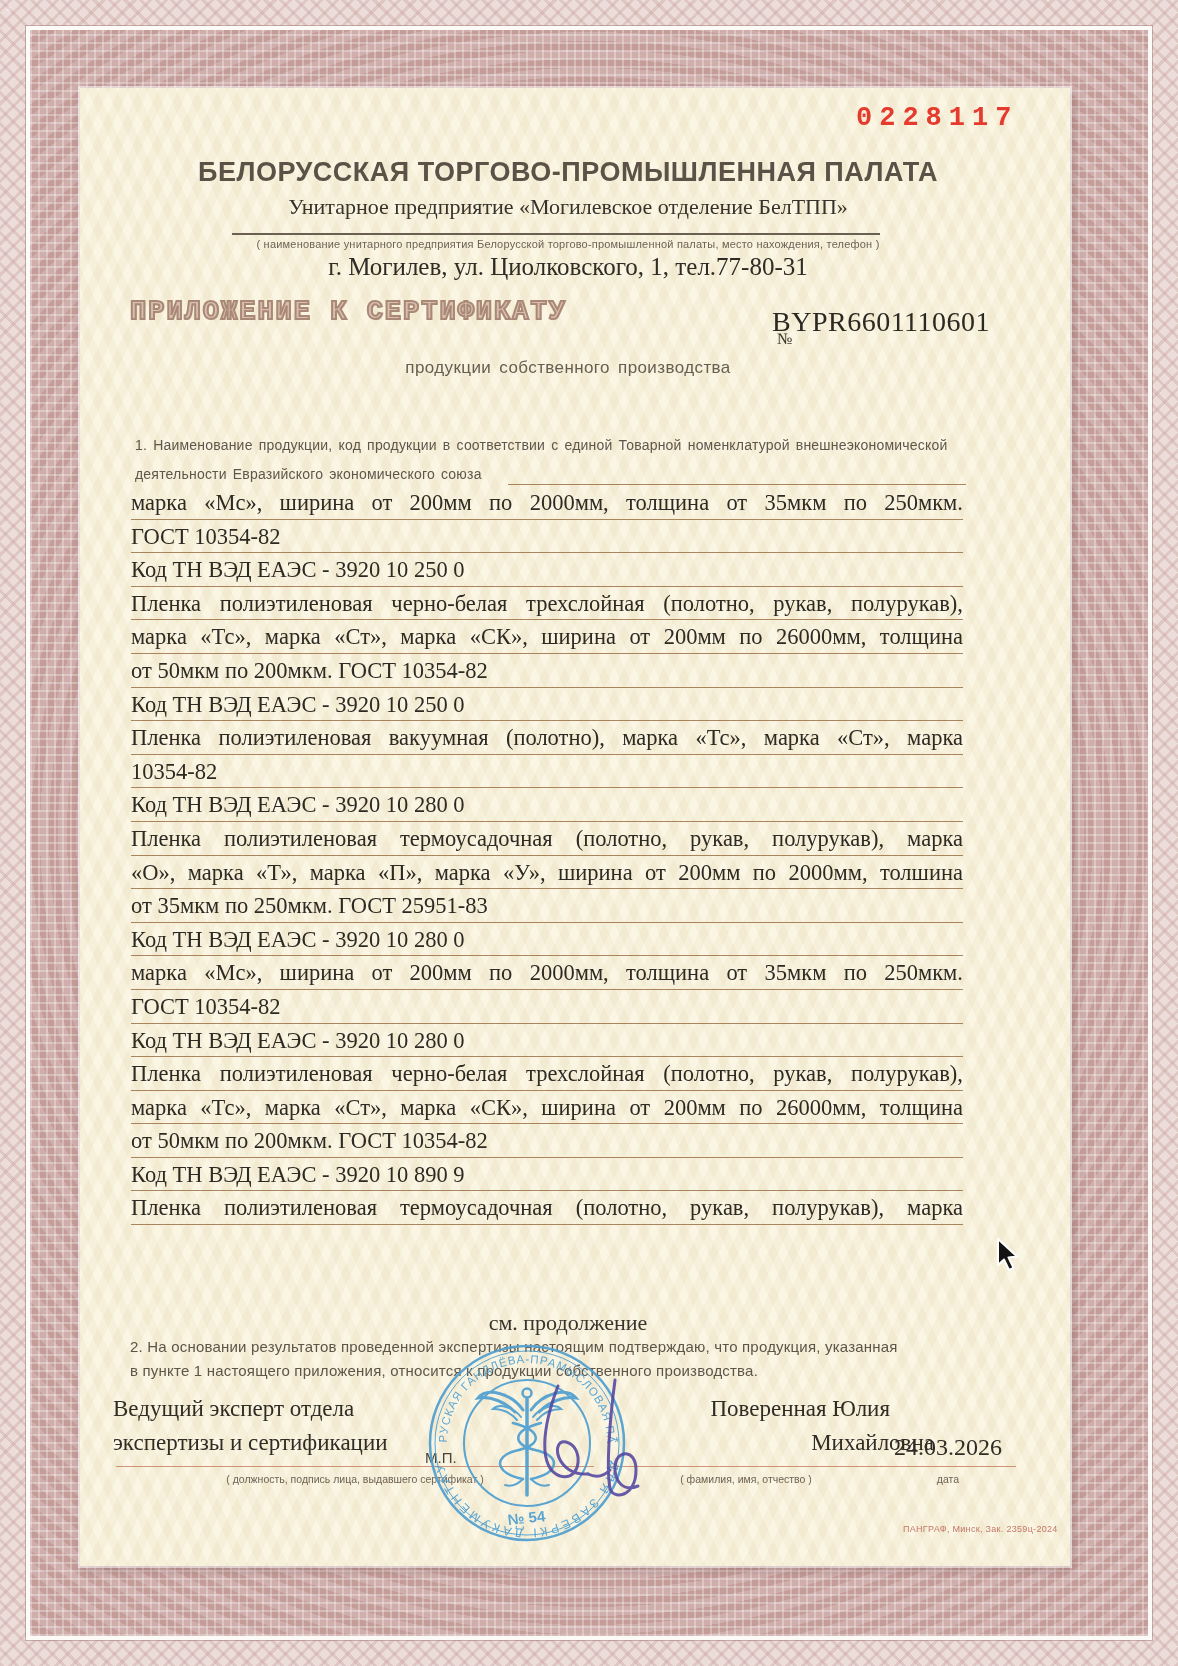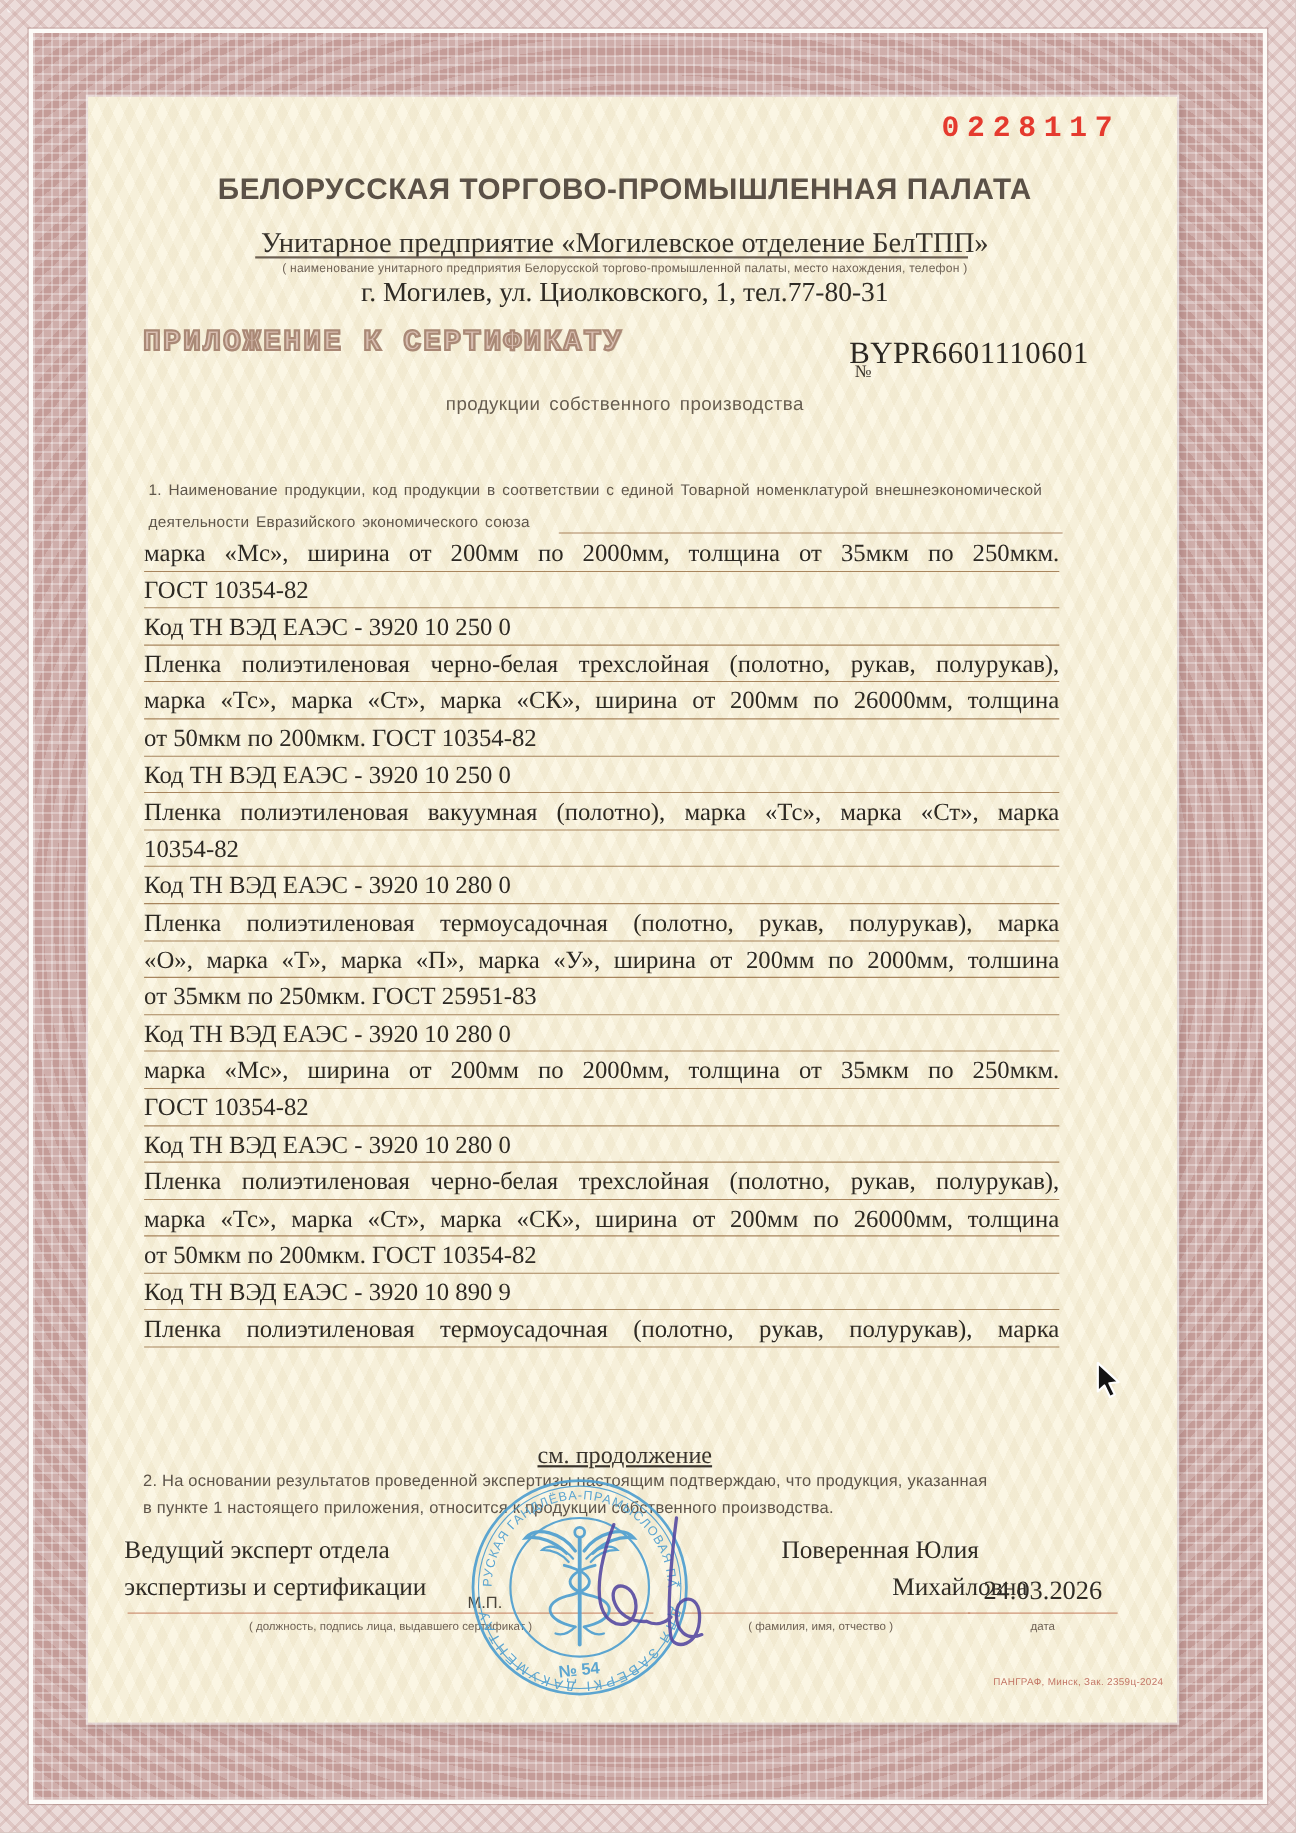--- a/index.html
+++ b/index.html
@@ -33,21 +33,21 @@
   .content{position:absolute; inset:0; z-index:5;}
   .abs{position:absolute;}
   .center-paper{left:78px; width:980px; text-align:center;}
   .serial{
     left:856px; top:103px; width:180px;
     font-family:"Liberation Mono", monospace; font-size:27px; letter-spacing:7px;
     color:#e53a2e; font-weight:bold;
   }
   .org1{top:157px; font-family:"Liberation Sans", sans-serif; font-weight:bold;
         font-size:27px; letter-spacing:.5px; color:#5b5147;}
-  .org2{top:206px; font-size:26px; color:#37322b;}
+  .org2{top:194px; font-size:22px; color:#37322b;}
   .rule1{left:232px; top:233px; width:648px; height:0; border-top:2px solid #6b5f52;}
   .org-caption{top:238px; font-family:"Liberation Sans", sans-serif; font-size:11px; color:#6f6255; letter-spacing:.2px;}
   .addr{top:253px; font-size:25px; color:#2f2b25;}
   .title-main{
     left:130px; top:297px; font-size:27px; font-weight:bold; letter-spacing:2px;
     color:#d9bfb2; -webkit-text-stroke:2px #a98875;
     text-shadow:1px 1px 0 rgba(122,90,76,.35);
     font-family:Liberation Mono, monospace; white-space:nowrap;
   }
   .title-numlabel{left:777px; top:330px; font-size:16px; color:#3a342d;}
@@ -59,21 +59,21 @@
   .lbl1{top:437px;}
   .lbl2{top:466px;}
   .lbl2-under{left:508px; top:484px; width:458px; height:0; border-top:1px solid rgba(150,104,60,.8);}
   .lines{left:131px; top:486px; width:832px;}
   .line{
     height:33.6px; box-sizing:border-box; padding-top:4px; overflow:hidden;
     font-size:22.5px; color:#2d2923; border-bottom:1px solid rgba(146,102,58,.78);
     white-space:nowrap;
   }
   .line.j{text-align:justify; text-align-last:justify; white-space:normal;}
-  .seecont{top:1310px; font-size:22px; color:#38332c;text-decoration:underline;}
+  .seecont{top:1310px; font-size:22px; color:#38332c;}
   .p2{left:130px; font-family:"Liberation Sans", sans-serif; font-size:15px; color:#5d544a;
       letter-spacing:.2px; white-space:nowrap;}
   .p2a{top:1338px;} .p2b{top:1362px;}
   .sig{font-size:23px; color:#2f2b25;}
   .pos1{left:113px; top:1396px;} .pos2{left:113px; top:1430px;}
   .nameblk{left:590px; top:1396px; width:300px; text-align:right;}
   .name2{left:590px; top:1430px; width:300px; text-align:right;padding-left:44px;}
   .date{left:878px; top:1434px; width:140px; text-align:center; font-size:24px; color:#2f2b25;}
   .sig-under{height:0; border-top:1px solid rgba(196,130,100,.85); top:1466px;}
   .u1{left:116px; width:478px;} .u2{left:610px; width:272px;} .u3{left:880px; width:136px;}

